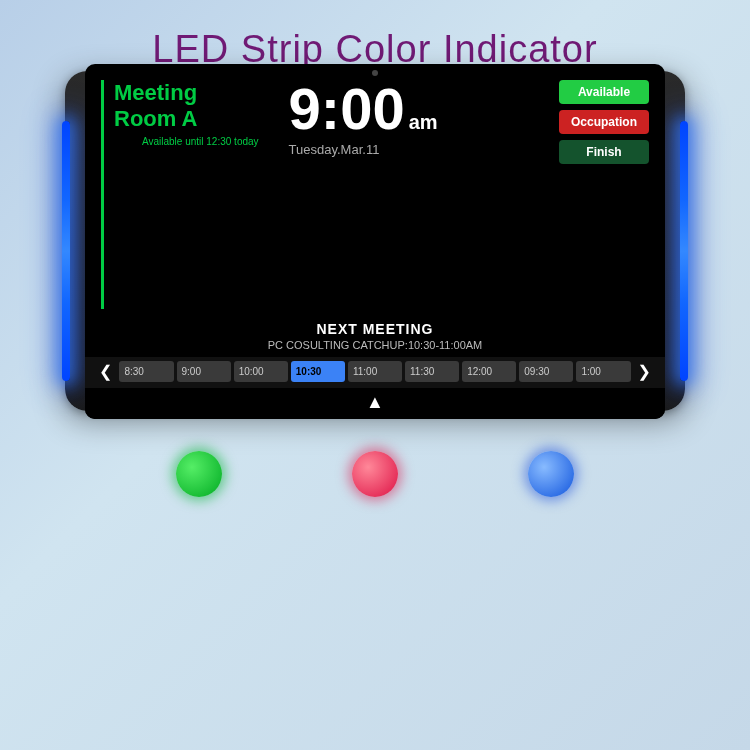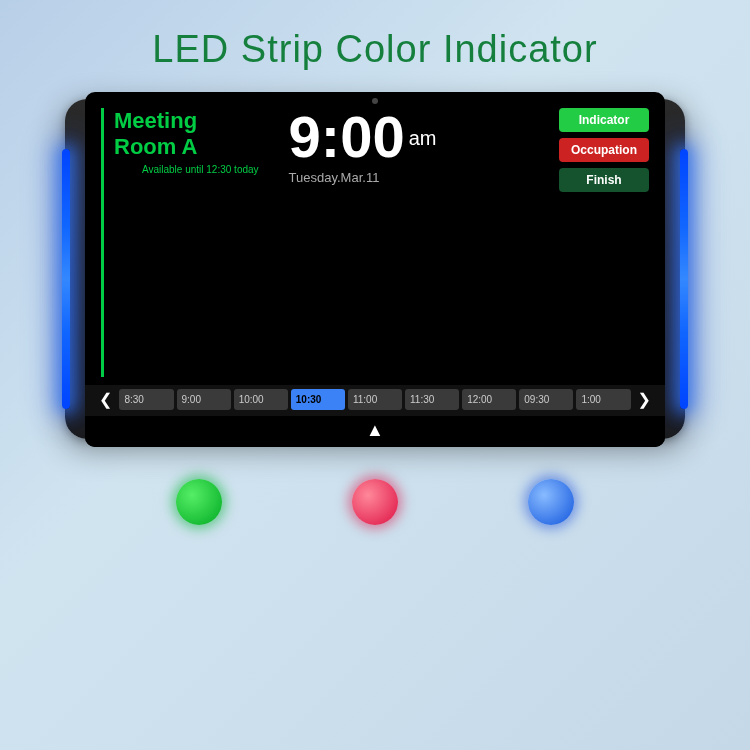--- a/index.html
+++ b/index.html
@@ -10,24 +10,23 @@
       background: linear-gradient(135deg, #b8cfe8 0%, #d0e4f0 40%, #c5d8e8 100%);
       font-family: Arial, sans-serif;
       display: flex;
       flex-direction: column;
       align-items: center;
       overflow: hidden;
     }
 
     .page-title {
       font-size: 38px;
-      color: #15803d;
+      color: #701a75;
       font-weight: 400;
       margin-top: 28px;
-      margin-bottom: 28px;
       letter-spacing: 1px;
     }
 
     
     .device-shell {
       width: 620px;
       height: 340px;
       background: linear-gradient(180deg, #2a2a2a 0%, #1a1a1a 100%);
       border-radius: 22px;
       padding: 14px 12px;
@@ -124,22 +123,22 @@
     .time-main {
       color: #fff;
       font-size: 58px;
       font-weight: bold;
       line-height: 1;
     }
 
     .time-ampm {
       color: #fff;
       font-size: 20px;
-      font-weight: normal;
-      margin-bottom: 16px;
+      font-weight: bold;
+      margin-bottom: 4px;
       margin-left: 4px;
     }
 
     .date-display {
       color: #aaa;
       font-size: 13px;
       margin-top: 4px;
     }
 
     
@@ -293,26 +292,30 @@
 
       <div class="time-section">
         <div class="time-display">
           <span class="time-main">9:00</span>
           <span class="time-ampm">am</span>
         </div>
         <div class="date-display">Tuesday.Mar.11</div>
       </div>
 
       <div class="status-buttons">
-        <button class="status-btn btn-available">Indicator</button>
+        <button class="status-btn btn-available">Available</button>
         <button class="status-btn btn-occupation">Occupation</button>
         <button class="status-btn btn-finish">Finish</button>
       </div>
     </div>
 
+    <div class="meeting-section">
+      <div class="next-meeting-label">NEXT MEETING</div>
+      <div class="meeting-details">PC COSULTING CATCHUP:10:30-11:00AM</div>
+    </div>
 
     <div class="timeline-section">
       <span class="timeline-arrow">❮</span>
       <div class="time-slot">8:30</div>
       <div class="time-slot">9:00</div>
       <div class="time-slot">10:00</div>
       <div class="time-slot active">10:30</div>
       <div class="time-slot">11:00</div>
       <div class="time-slot">11:30</div>
       <div class="time-slot">12:00</div>

